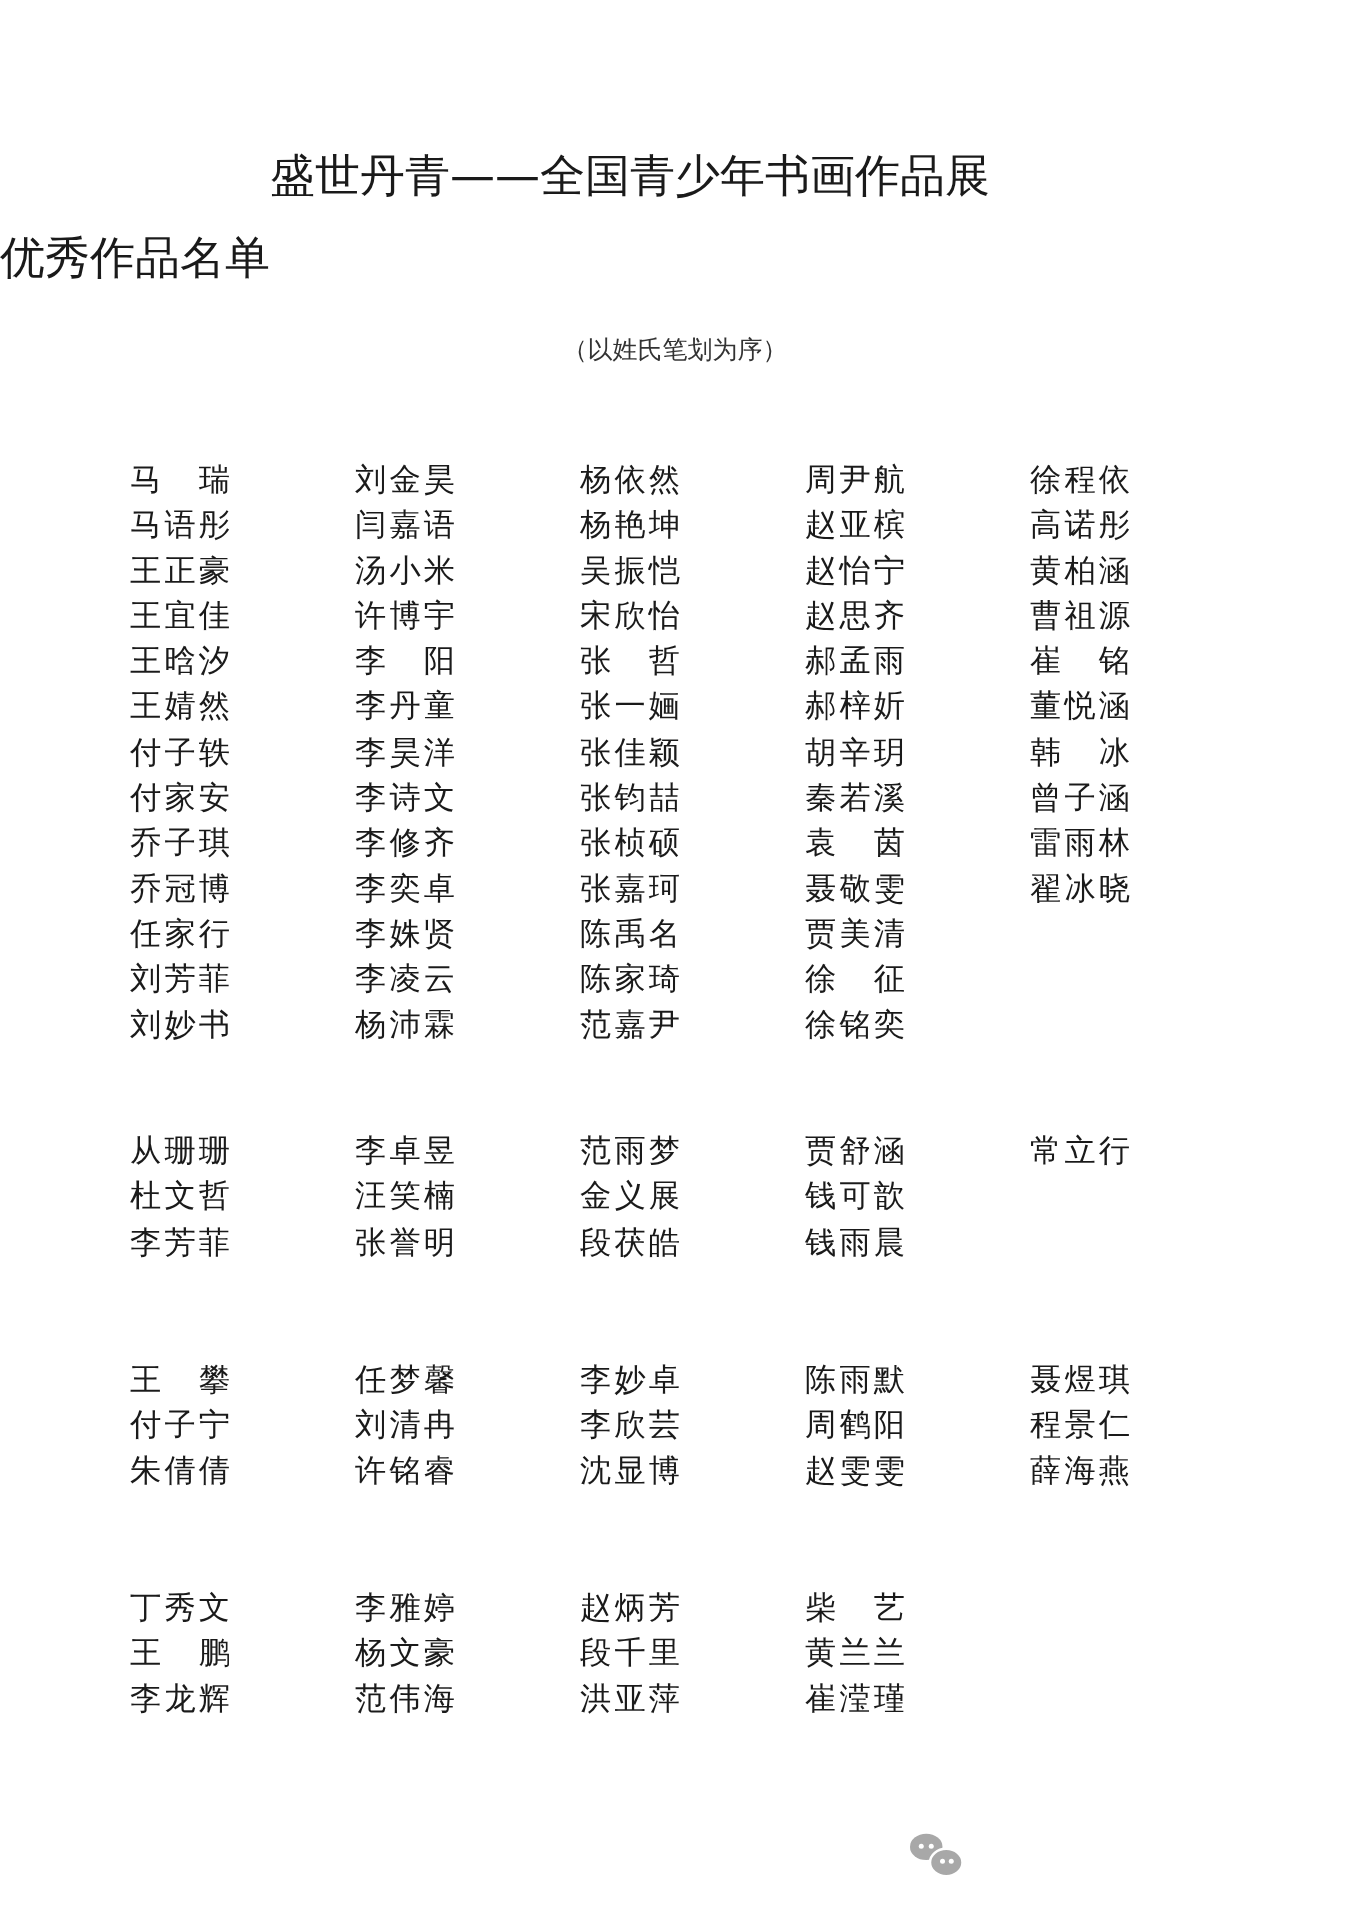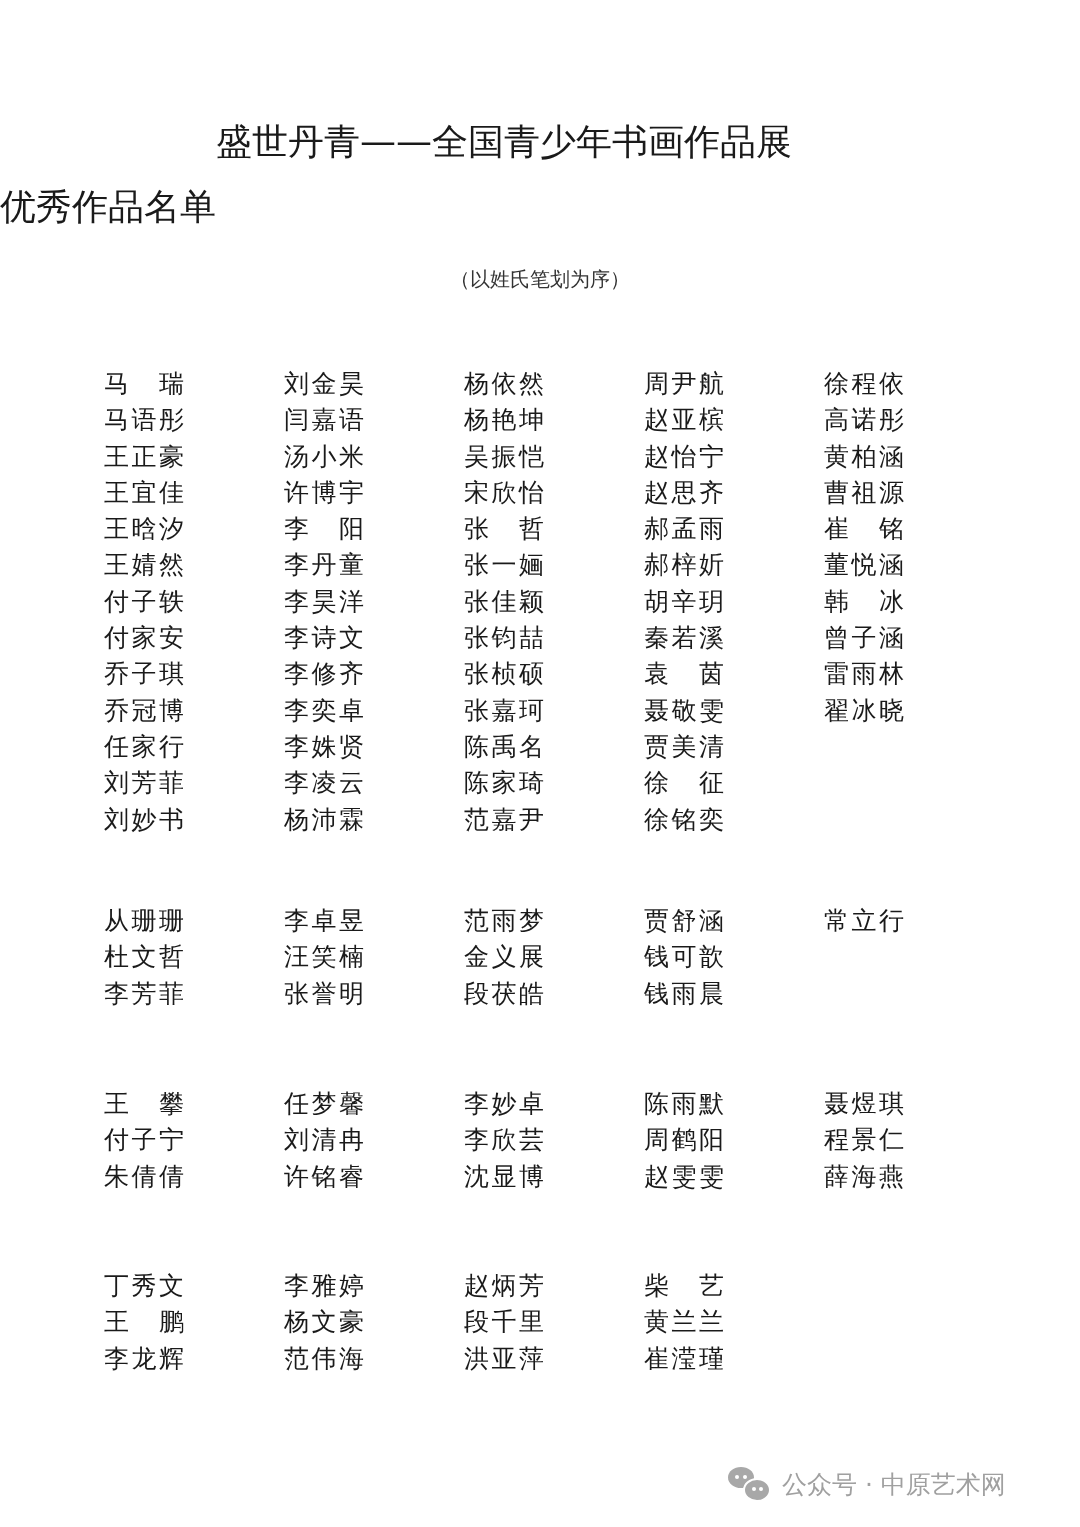--- a/index.html
+++ b/index.html
@@ -592,14 +592,13 @@
 
 <div class="footer">
   <div class="icon">
     <div class="b1"></div>
     <div class="dot" style="left:7px;top:8px;"></div>
     <div class="dot" style="left:15px;top:8px;"></div>
     <div class="b2"></div>
     <div class="dot" style="left:24px;top:20px;"></div>
     <div class="dot" style="left:31px;top:20px;"></div>
   </div>
-  <span>公众号 · 中原艺术网</span>
 </div>
 
 </body></html>

